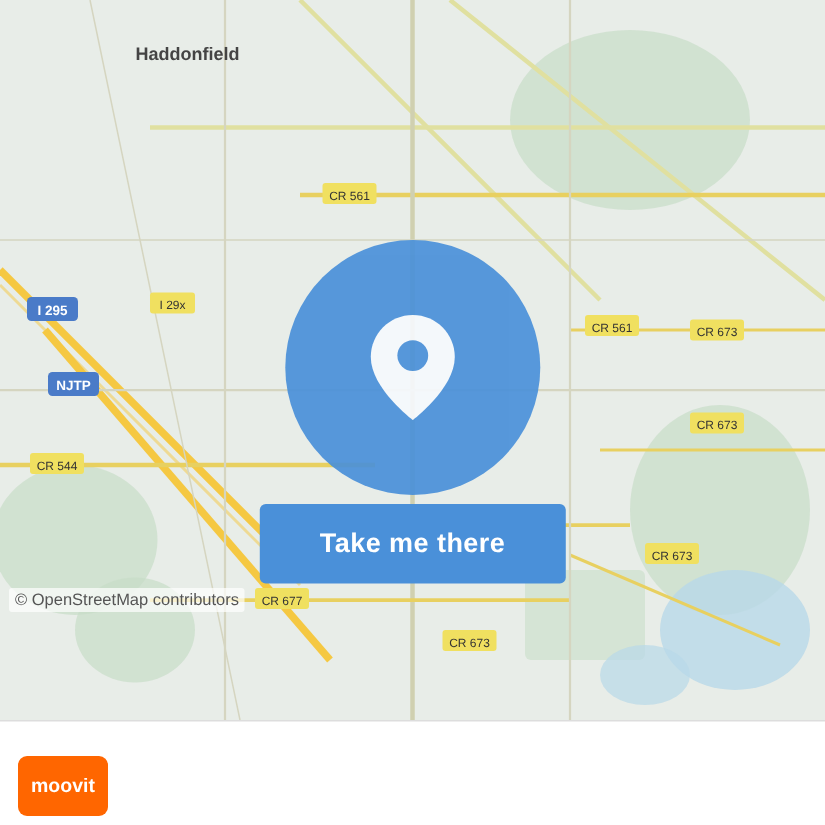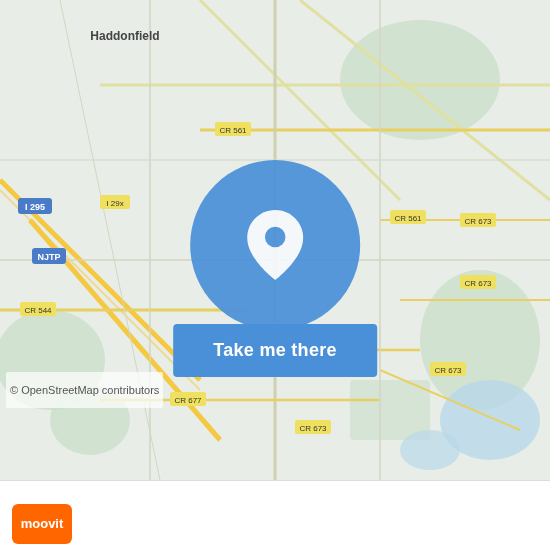--- a/index.html
+++ b/index.html
@@ -40,21 +40,21 @@
       gap: 10px;
     }
 
     .osm-credit {
       font-size: 11px;
       color: #555;
       position: absolute;
       bottom: 72px;
       left: 6px;
       background: rgba(255,255,255,0.7);
-      padding: 12px 4px;
+      padding: 2px 4px;
       border-radius: 2px;
       text-align: center;
     }
 
     .moovit-logo {
       width: 60px;
       height: 40px;
       background: #ff6600;
       border-radius: 6px;
       display: flex;
@@ -74,21 +74,21 @@
 
     
     #cta-overlay {
       position: absolute;
       top: 160px;
       left: 50%;
       transform: translateX(-50%);
       display: flex;
       flex-direction: column;
       align-items: center;
-      gap: 0;
+      gap: 12px;
     }
 
     .map-pin-container {
       width: 170px;
       height: 170px;
       background: #4a90d9;
       border-radius: 50%;
       display: flex;
       align-items: center;
       justify-content: center;

